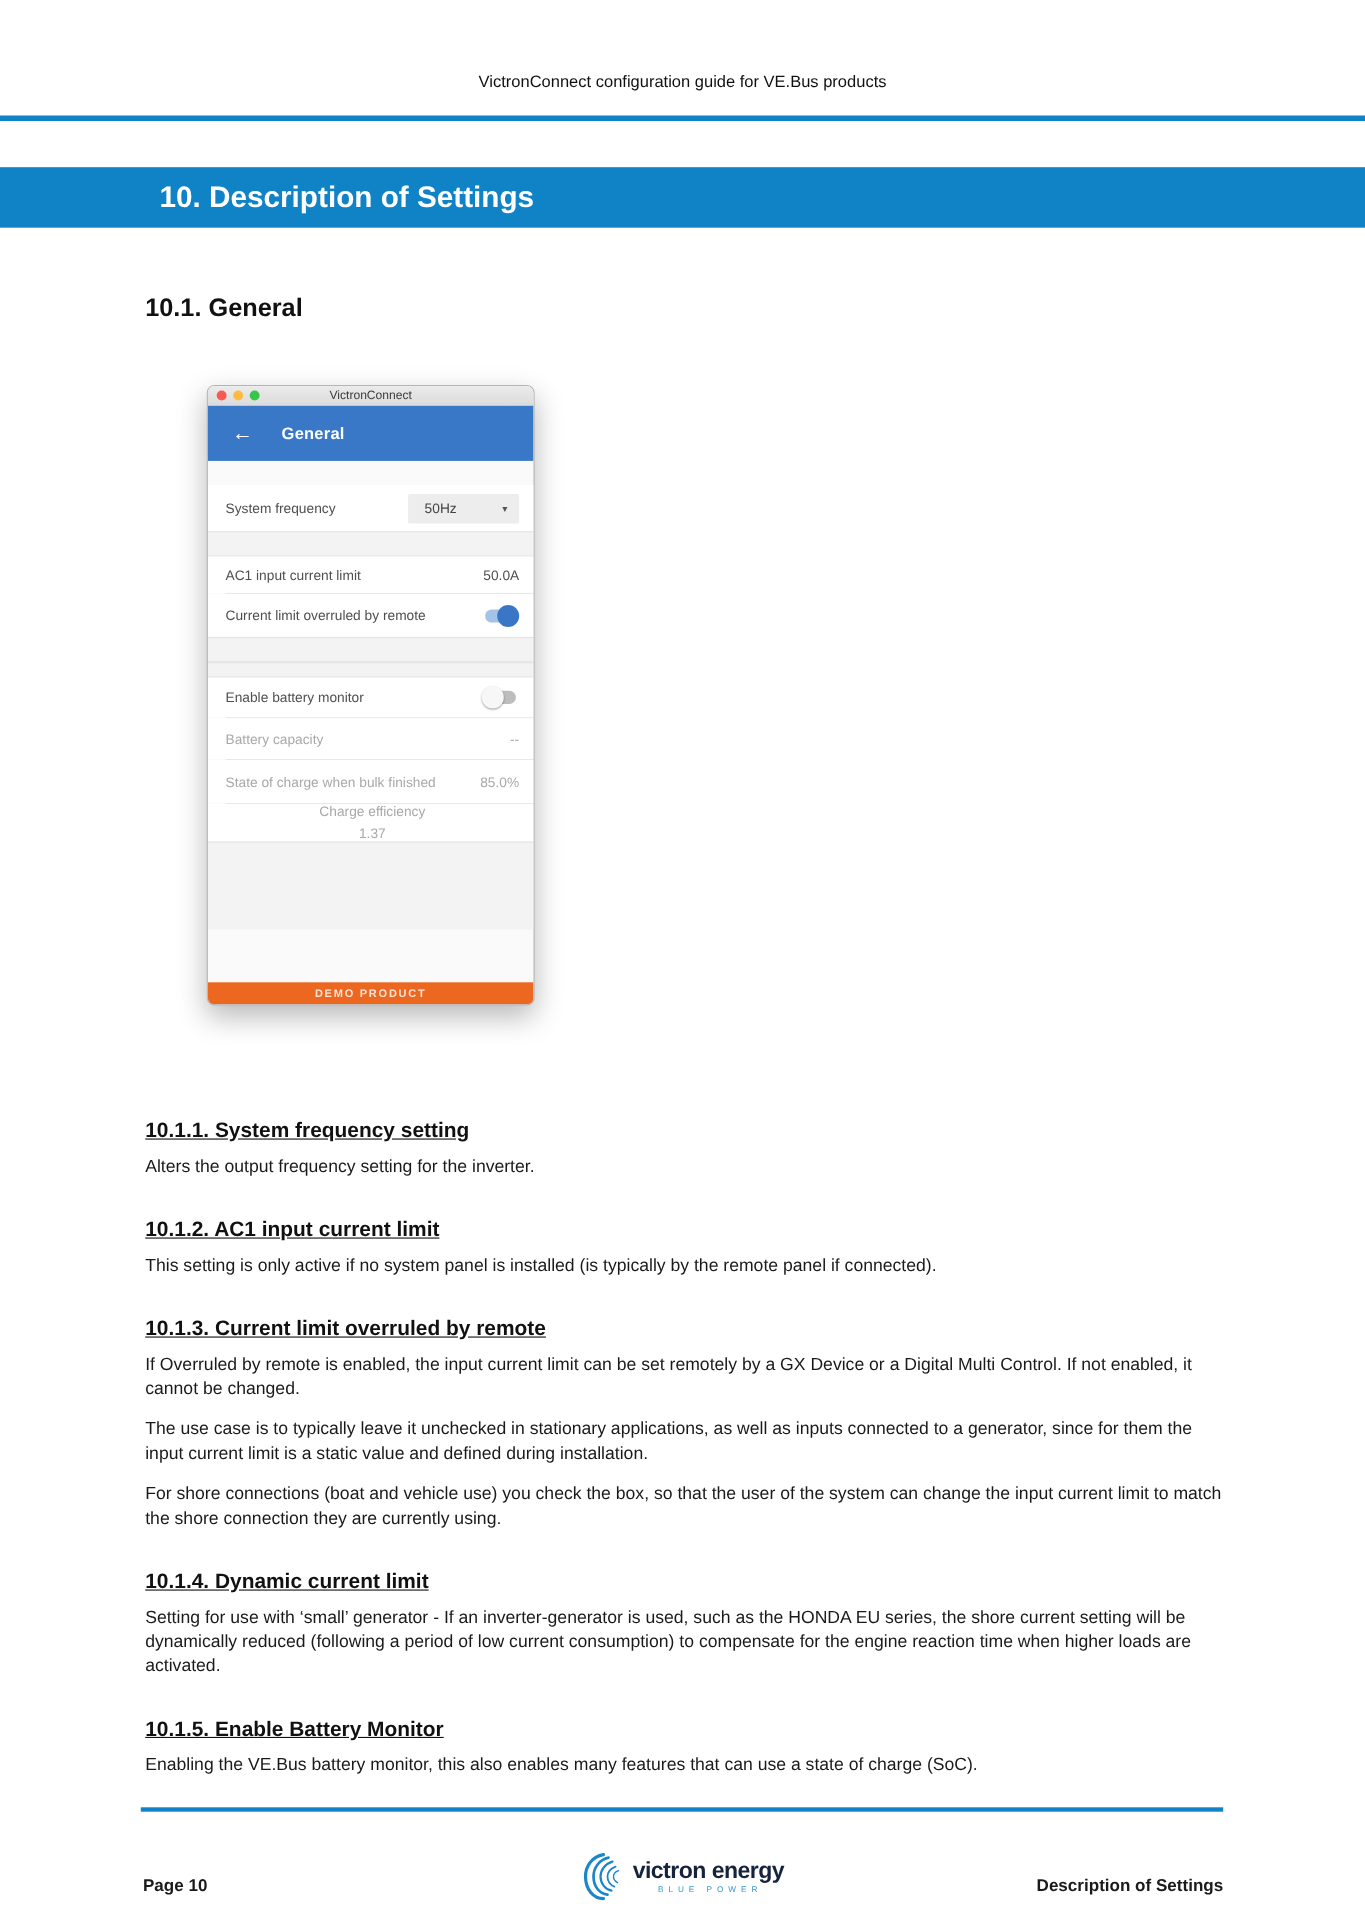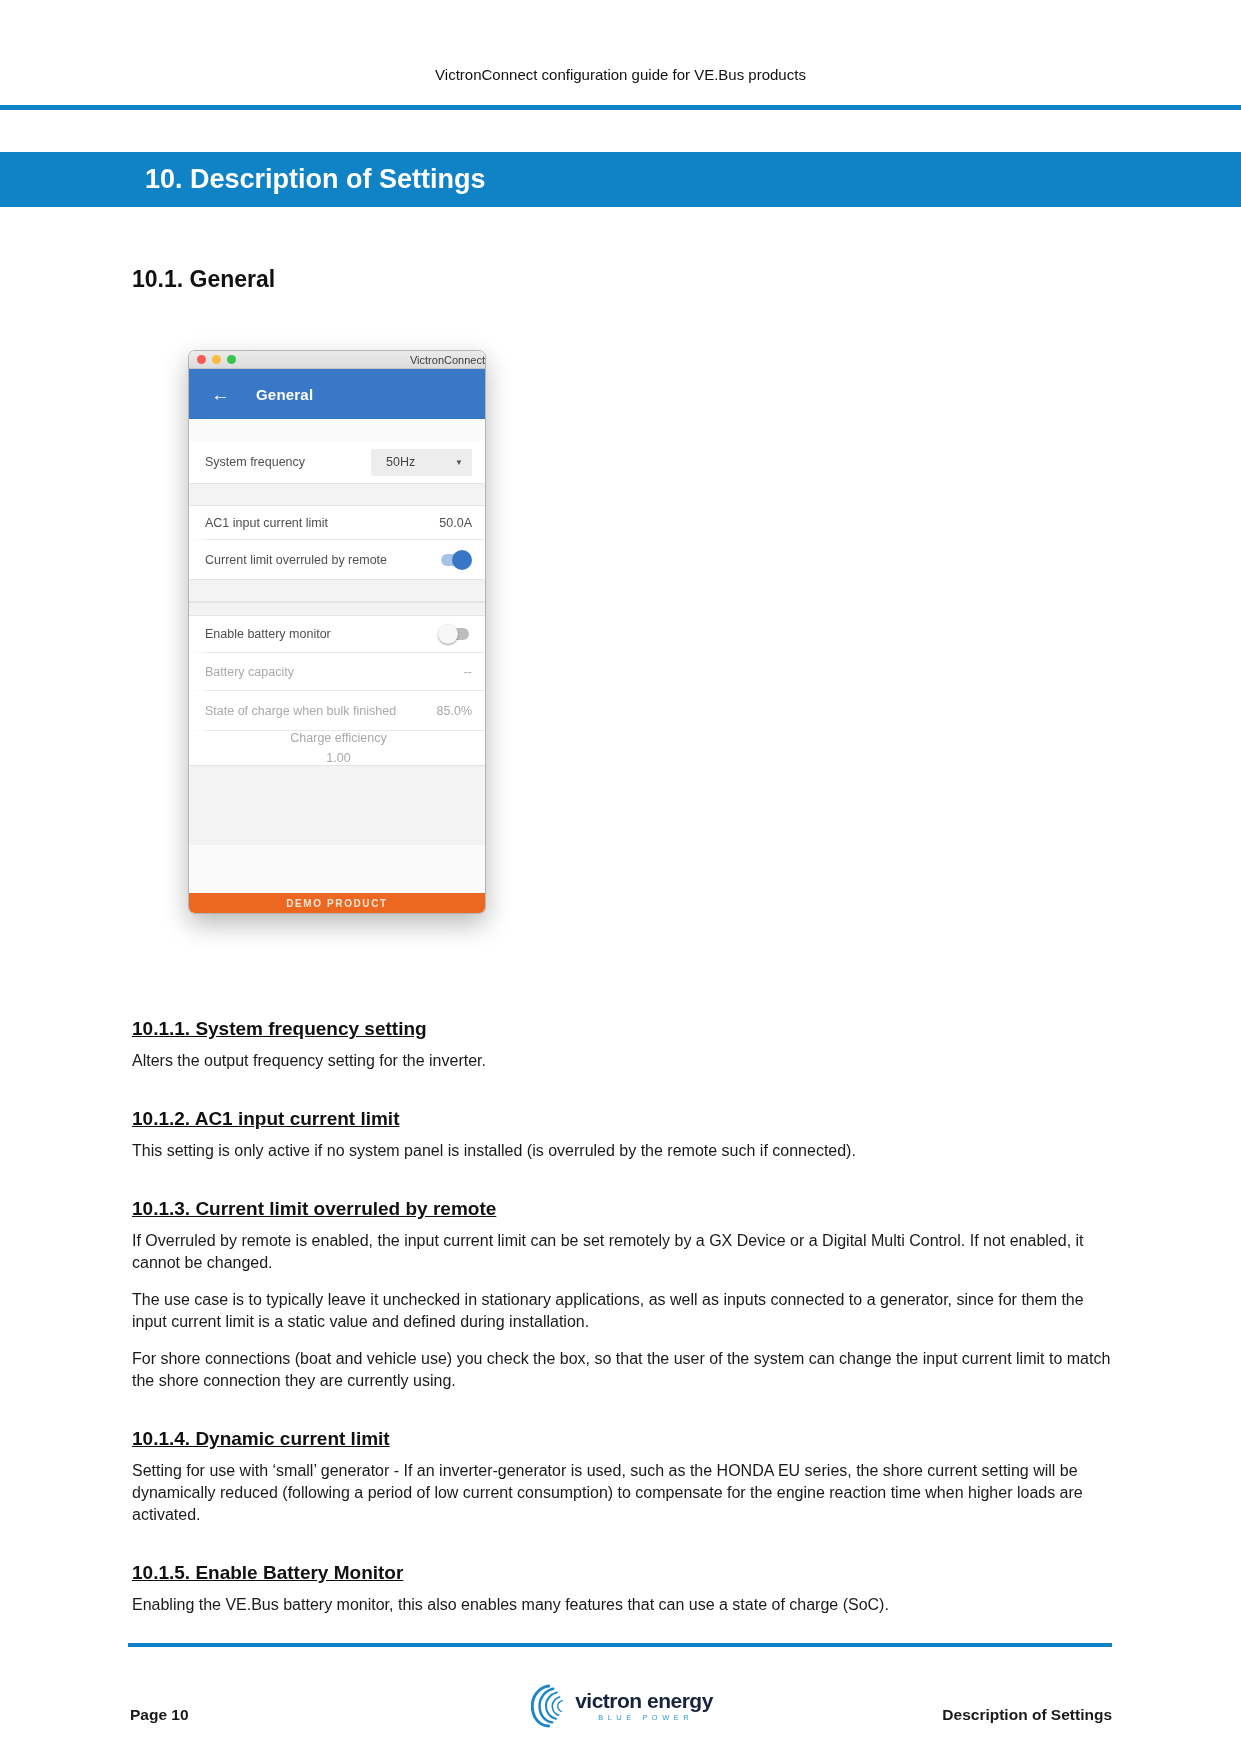--- a/index.html
+++ b/index.html
@@ -29,21 +29,21 @@
     box-shadow:0 10px 26px rgba(0,0,0,.28);overflow:hidden;
     font-size:12.5px;color:#4f4f4f;
   }
   .titlebar{height:18px;background:linear-gradient(#ebebeb,#dcdcdc);border-bottom:1px solid #c3c3c3;
     display:flex;align-items:center;position:relative;}
   .dots{display:flex;gap:6px;margin-left:8px;}
   .dot{width:9px;height:9px;border-radius:50%;}
   .dot.red{background:#f85951;}
   .dot.yellow{background:#fdbc40;}
   .dot.green{background:#34c749;}
-  .titlebar .title{position:absolute;left:0;width:100%;text-align:right;font-size:11px;color:#3c3c3c;}
+  .titlebar .title{position:absolute;left:0;width:100%;text-align:center;font-size:11px;color:#3c3c3c;}
   .appbar{height:50px;background:var(--app-header-blue);display:flex;align-items:center;color:#fff;}
   .appbar .back{font-size:19px;margin-left:22px;line-height:1;}
   .appbar .screen-title{font-size:15px;font-weight:bold;margin-left:26px;letter-spacing:.2px;}
 
   .row{background:#fff;display:flex;align-items:center;justify-content:space-between;
        padding:0 13px 0 16px;}
   .spacer{background:#f3f3f3;border-top:1px solid #e4e4e4;border-bottom:1px solid #e4e4e4;}
   .hairline{height:1px;background:#e8e8e8;margin-left:16px;}
 
   .row.freq{height:42px;margin-top:22px;}
@@ -165,35 +165,35 @@
       <span class="value">--</span>
     </div>
     <div class="hairline"></div>
     <div class="row dim soc">
       <span>State of charge when bulk finished</span>
       <span class="value">85.0%</span>
     </div>
     <div class="hairline"></div>
     <div class="row dim eff">
       <span>Charge efficiency</span>
-      <span class="value">1.00</span>
+      <span class="value">1.37</span>
     </div>
 
     <div class="tail"></div>
     <div class="demo-bar">DEMO PRODUCT</div>
   </div>
 
   <div class="sections">
     <section>
       <h3>10.1.1. System frequency setting</h3>
       <p>Alters the output frequency setting for the inverter.</p>
     </section>
     <section>
       <h3>10.1.2. AC1 input current limit</h3>
-      <p>This setting is only active if no system panel is installed (is overruled by the remote such if connected).</p>
+      <p>This setting is only active if no system panel is installed (is typically by the remote panel if connected).</p>
     </section>
     <section>
       <h3>10.1.3. Current limit overruled by remote</h3>
       <p>If Overruled by remote is enabled, the input current limit can be set remotely by a GX Device or a Digital Multi Control. If not enabled, it cannot be changed.</p>
       <p>The use case is to typically leave it unchecked in stationary applications, as well as inputs connected to a generator, since for them the input current limit is a static value and defined during installation.</p>
       <p>For shore connections (boat and vehicle use) you check the box, so that the user of the system can change the input current limit to match the shore connection they are currently using.</p>
     </section>
     <section>
       <h3>10.1.4. Dynamic current limit</h3>
       <p>Setting for use with ‘small’ generator - If an inverter-generator is used, such as the HONDA EU series, the shore current setting will be dynamically reduced (following a period of low current consumption) to compensate for the engine reaction time when higher loads are activated.</p>

